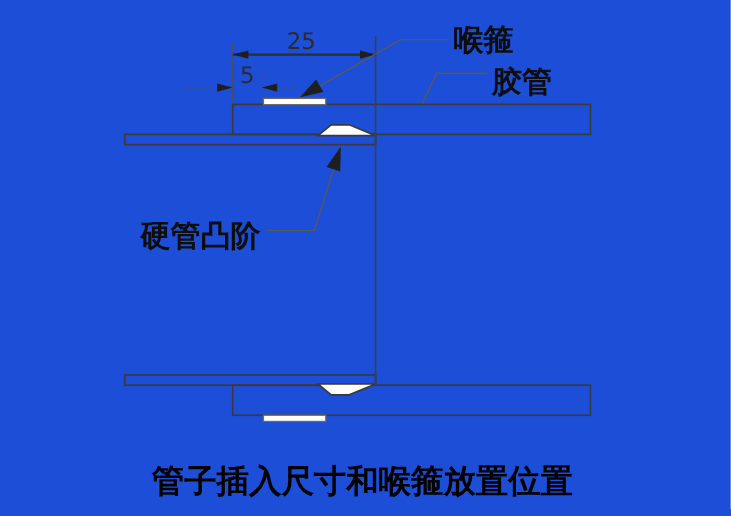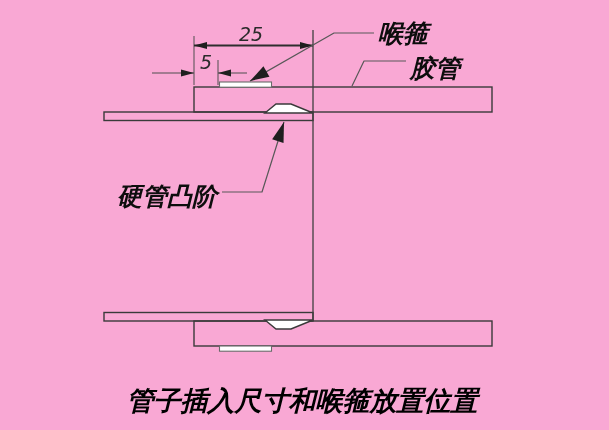--- a/index.html
+++ b/index.html
@@ -1,19 +1,18 @@
 <!DOCTYPE html>
 <html><head>
 <meta charset="utf-8">
 <style>
   html,body{margin:0;padding:0;background:#ffffff;}
   .stage{
-    position:relative;width:609px;height:430px;background:#f9a8d4;overflow:hidden;
+    position:relative;width:609px;height:430px;background:#1d4ed8;overflow:hidden;
     font-family:"DejaVu Sans","Liberation Sans",sans-serif;
-    font-style:italic;
   }
   svg{position:absolute;left:0;top:0;}
   .edge{stroke:#3a3a3a;stroke-width:1.4;fill:none;stroke-linecap:square;}
   .whitefill{fill:#ffffff;}
   .clampband{fill:#ffffff;stroke:#6a6a6a;stroke-width:1.1;}
   .dimline{stroke:#2e2e2e;stroke-width:1.8;fill:none;}
   .extline{stroke:#4f4f4f;stroke-width:1;fill:none;}
   .leader{stroke:#585858;stroke-width:1.2;fill:none;stroke-linejoin:round;}
   .arrow{fill:#1f1f1f;stroke:none;}
   .dimtext{font-size:19px;fill:#2b2b2b;}

